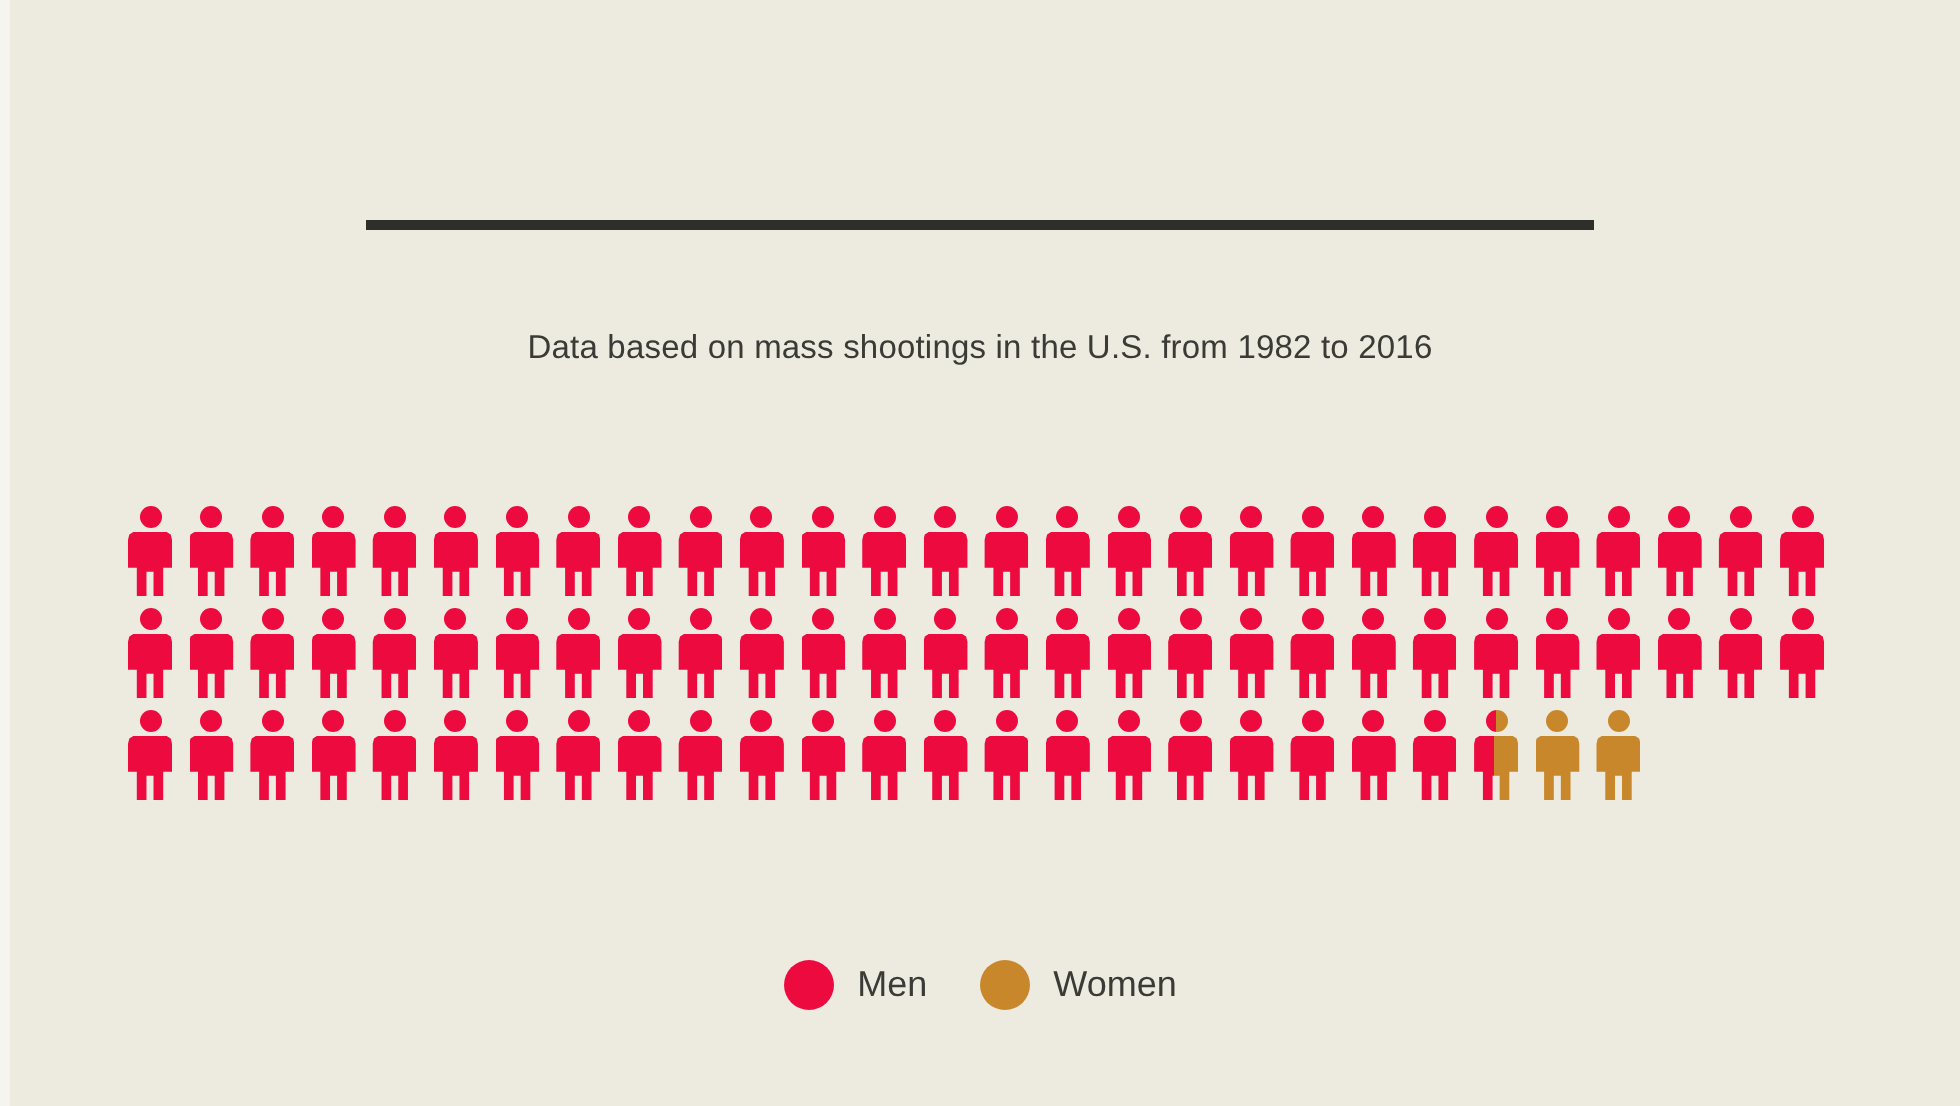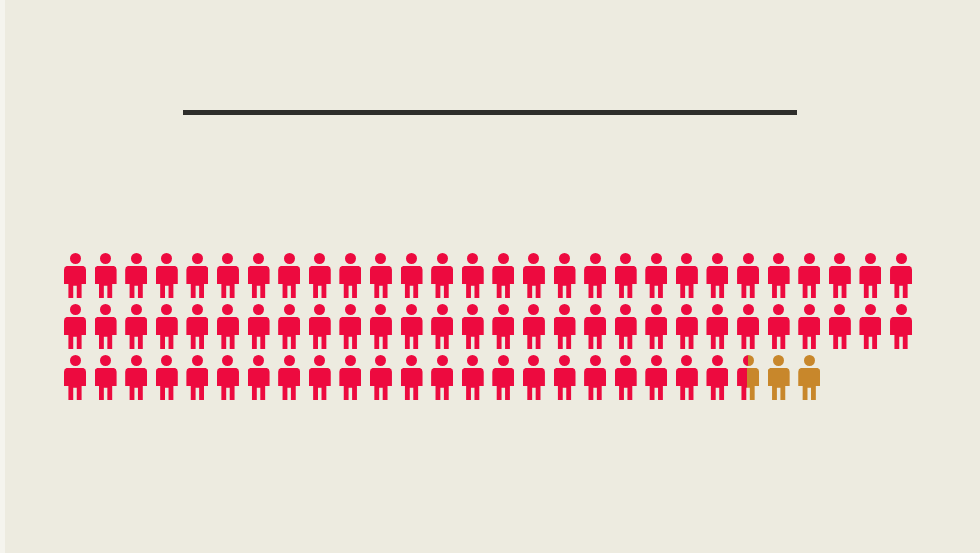--- a/index.html
+++ b/index.html
@@ -153,20 +153,21 @@
 </style>
 </head>
 <body>
 
 <div id="infographic">
 
   <div class="left-strip"></div>
 
   <div class="title-rule"></div>
 
+  <div class="subtitle">Data based on mass shootings in the U.S. from 1982 to 2016</div>
 
   <div class="picto-area" id="picto-area">
       <div class="picto-row">
         <div class="figure">
           <div class="fig-head">
             <div class="fill-layer" style="left: 0px; width: 100%; background: rgb(237, 10, 63);"></div>
             <div class="fill-layer" style="left: 100%; width: 0%; background: rgb(200, 135, 43);"></div>
           </div>
           <div class="fig-body">
             <div class="fig-body-inner">
@@ -1135,14 +1136,24 @@
           <div class="fig-body">
             <div class="fig-body-inner">
               <div class="fill-layer" style="left: 0px; width: 0%; background: rgb(237, 10, 63);"></div>
               <div class="fill-layer" style="left: 0%; width: 100%; background: rgb(200, 135, 43);"></div>
             </div>
           </div>
         </div>
       </div>
     </div>
 
+  <div class="legend" id="legend">
+      <div class="legend-item">
+        <span class="legend-dot" style="background: rgb(237, 10, 63);"></span>
+        <span class="legend-label">Men</span>
+      </div>
+      <div class="legend-item">
+        <span class="legend-dot" style="background: rgb(200, 135, 43);"></span>
+        <span class="legend-label">Women</span>
+      </div>
+    </div>
 
 </div>
 
 </body></html>

